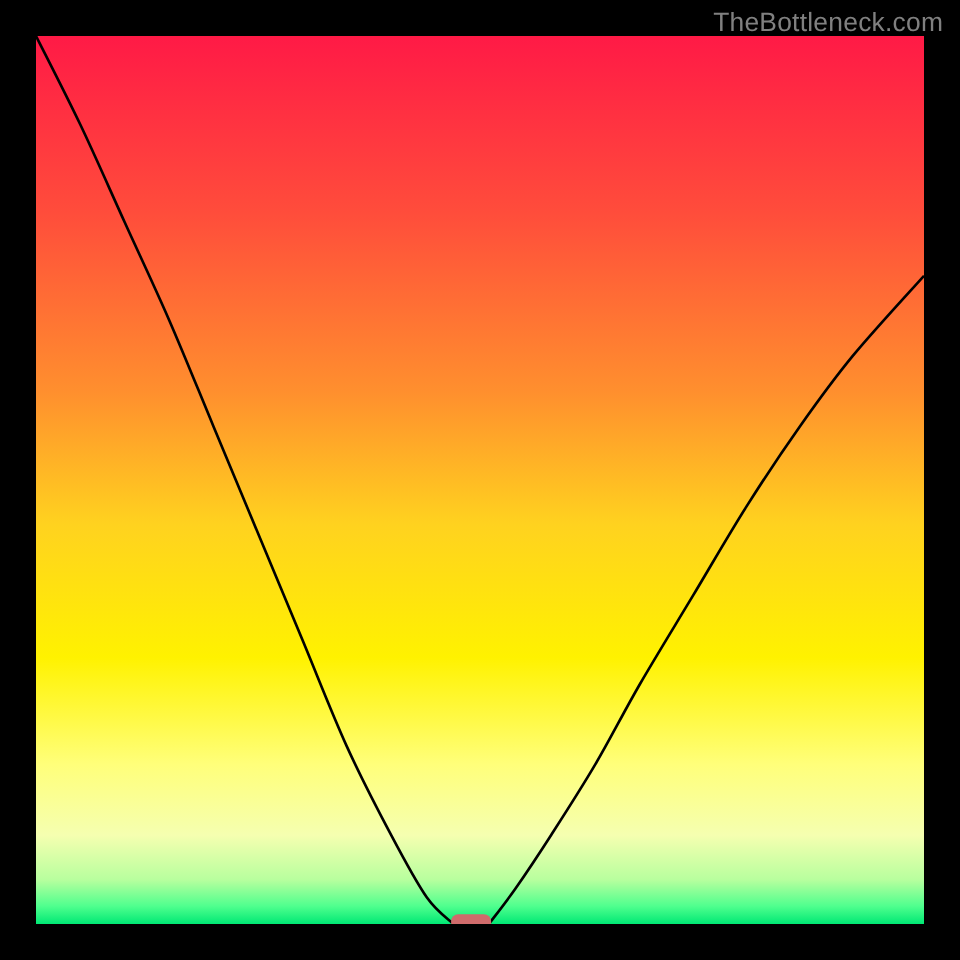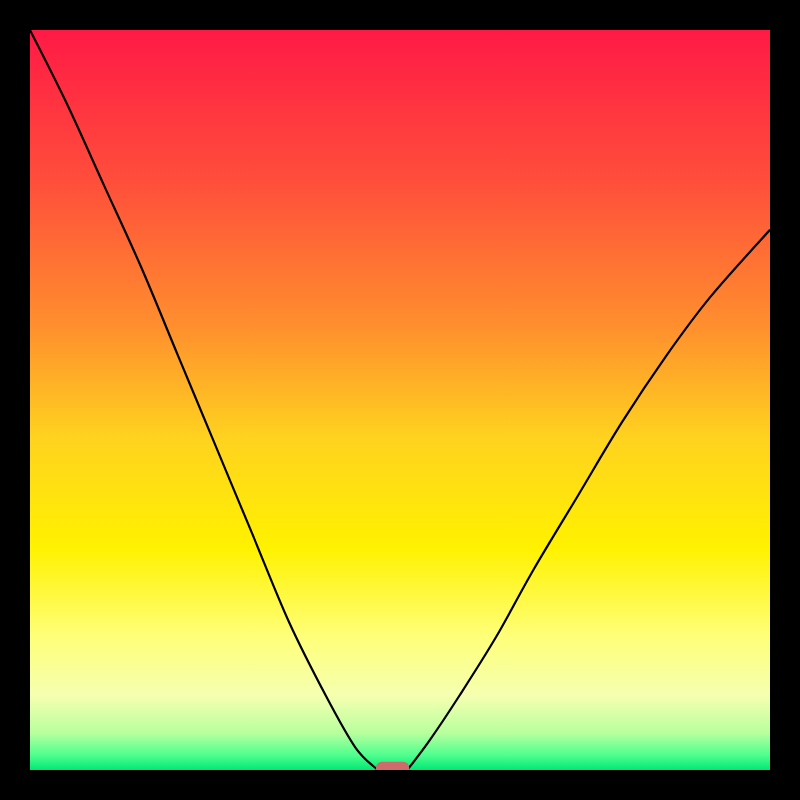--- a/index.html
+++ b/index.html
@@ -57,13 +57,14 @@
             <stop offset="100%" stop-color="#00e874"></stop>
           </linearGradient>
       </defs>
       <rect id="bg-rect" x="0" y="0" width="740" height="740" fill="url(#bg-grad)"></rect>
       <path id="curve-left" fill="none" stroke="#000000" stroke-width="2.2" d="M 0 0 C 6.166666666666667 12.333333333333334 24.666666666666664 48.10000000000001 37 74 C 49.333333333333336 99.89999999999999 61.666666666666664 128.26666666666665 74 155.39999999999998 C 86.33333333333333 182.5333333333333 98.66666666666667 208.43333333333328 111 236.79999999999995 C 123.33333333333333 265.16666666666663 135.66666666666666 295.99999999999994 148 325.59999999999997 C 160.33333333333334 355.2 172.66666666666666 384.79999999999995 185 414.4 C 197.33333333333334 444 209.66666666666666 473.59999999999997 222 503.2 C 234.33333333333334 532.8 246.66666666666666 564.8666666666667 259 592 C 271.3333333333333 619.1333333333333 284.9 645.0333333333333 296 666 C 307.1 686.9666666666667 316.9666666666667 705.4666666666666 325.6 717.8 C 334.23333333333335 730.1333333333333 344.09999999999997 736.3 347.79999999999995 740"></path>
       <path id="curve-right" fill="none" stroke="#000000" stroke-width="2.2" d="M 377.40000000000003 740 C 381.1 735.0666666666666 390.9666666666667 722.7333333333333 399.6 710.4 C 408.23333333333335 698.0666666666666 418.1 683.2666666666667 429.2 666 C 440.29999999999995 648.7333333333333 453.8666666666667 627.7666666666667 466.2 606.8 C 478.5333333333333 585.8333333333333 489.6333333333334 563.6333333333333 503.20000000000005 540.2 C 516.7666666666668 516.7666666666668 532.8000000000001 490.8666666666667 547.6 466.2 C 562.4 441.5333333333333 577.2 415.6333333333334 592 392.20000000000005 C 606.8 368.7666666666667 621.5999999999999 346.56666666666666 636.4 325.59999999999997 C 651.2 304.63333333333327 663.5333333333334 287.3666666666666 680.8000000000001 266.4 C 698.0666666666667 245.43333333333334 730.1333333333333 210.90000000000006 740 199.80000000000007"></path>
       <rect id="marker-rect" rx="6" ry="6" x="345.95" y="731.86" width="33.3" height="16.28" fill="#cf6b6b"></rect>
     </svg>
   </div>
 
+  <div class="watermark">TheBottleneck.com</div>
 </div>
 
 </body></html>

